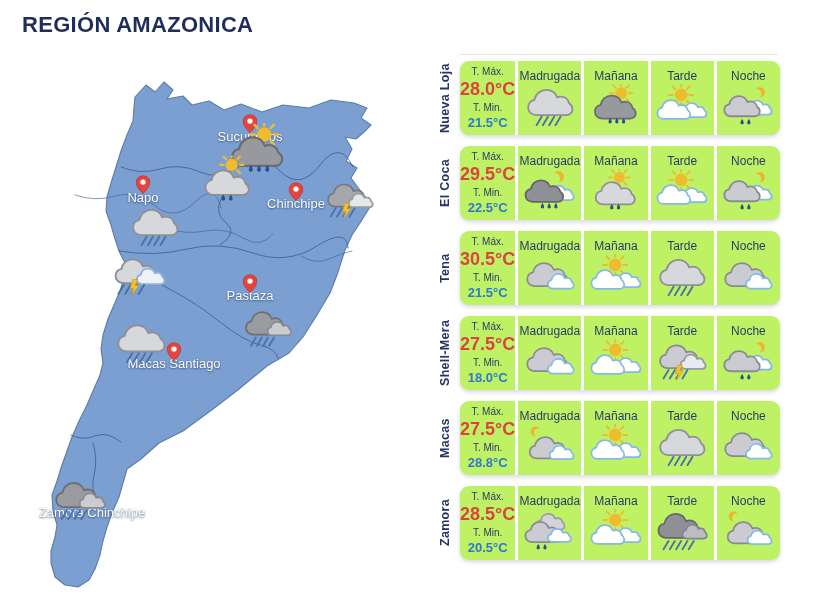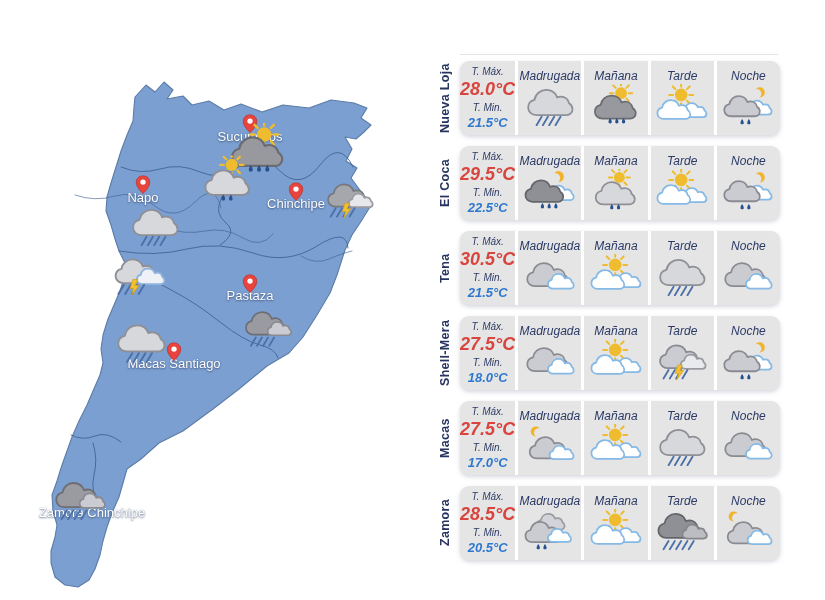--- a/index.html
+++ b/index.html
@@ -19,36 +19,37 @@
   .forecast{position:absolute;left:432px;top:20px;width:348px;height:566px;}
   .date-header{position:absolute;top:6px;left:28px;right:0;text-align:center;
                font-size:12.5px;font-weight:bold;color:#27355e;letter-spacing:0.2px;}
   .date-underline{position:absolute;top:34px;left:28px;right:2px;height:1px;background:#e4e4e8;}
   .row{position:absolute;left:0;width:348px;height:74px;}
   .city-label{position:absolute;left:0;top:0;bottom:0;width:26px;display:flex;
               align-items:center;justify-content:center;writing-mode:vertical-rl;
               transform:rotate(180deg);font-weight:bold;font-size:12.5px;color:#273461;
               letter-spacing:0.3px;}
   .card{position:absolute;left:28px;right:0;top:0;bottom:0;display:flex;
-        background:#e5e5e5;border-radius:9px;overflow:hidden;
-        box-shadow:0 2px 4px rgba(100,110,140,.28);font-style:italic;}
+        background:#bef264;border-radius:9px;overflow:hidden;
+        box-shadow:0 2px 4px rgba(100,110,140,.28);}
   .temp-col{flex:0 0 48px;display:flex;flex-direction:column;align-items:center;
             justify-content:center;gap:2px;}
   .t-label{font-size:10px;color:#2c3a64;}
   .t-max{font-size:18px;font-weight:bold;}
   .t-min{font-size:13px;font-weight:bold;}
   .period-col{flex:1;border-left:3px solid #ffffff;display:flex;flex-direction:column;
               align-items:center;padding-top:8px;}
   .period-label{font-size:12px;color:#2b3a66;}
   .cell-icon{margin-top:1px;line-height:0;}
 </style>
 </head>
 <body>
 
 <div class="stage">
+  <div class="title">REGIÓN AMAZONICA</div>
 
   <div class="map-area">
     <svg class="shape" width="420" height="520" viewBox="0 0 420 520">
       <path fill="#7b9fd0" stroke="#5b7ca8" stroke-width="1.1" stroke-linejoin="round" d="M120 22 L131 10 L140 17 L149 7 L158 15 L152 24 L168 21 L177 30 L194 26 L209 35 L226 29
            L247 37 L268 30 L294 33 L316 25 L339 28 L352 33 L346 43 L356 50 L349 57 L341 64 L330 62
            L337 74 L331 86 L342 93 L336 103 L350 122 L355 132 L345 148 L337 160 L330 175 L322 200
            L315 218 L302 240 L288 262 L274 278 L252 291 L224 314 L198 334 L168 356 L144 368 L126 384
            L112 394 L108 408 L104 422 L97 438 L92 452 L88 466 L85 480 L80 494 L74 505 L63 512
            L50 510 L40 502 L36 488 L36 476 L40 462 L42 450 L38 436 L37 420 L42 406 L47 390 L52 376
            L57 362 L64 346 L72 330 L78 316 L85 300 L88 288 L86 274 L88 260 L93 244 L99 230 L105 216
@@ -560,21 +561,21 @@
             </div>
           </div>
         </div>
         <div class="row" style="top: 381px;">
           <div class="city-label">Macas</div>
           <div class="card">
             <div class="temp-col">
               <div class="t-label">T. Máx.</div>
               <div class="t-max" style="color: rgb(217, 69, 62);">27.5°C</div>
               <div class="t-label">T. Min.</div>
-              <div class="t-min" style="color: rgb(46, 120, 207);">17.0°C</div>
+              <div class="t-min" style="color: rgb(46, 120, 207);">28.8°C</div>
             </div>
             <div class="period-col">
               <div class="period-label">Madrugada</div>
               <div class="cell-icon"><svg width="54" height="42" viewBox="0 0 64 50">
                   <mask id="mk5">
                     <rect x="0" y="0" width="64" height="50" fill="#fff"></rect>
                     <circle cx="18.72" cy="10.68" r="5.699999999999999" fill="#000"></circle>
                   </mask>
                   <circle cx="15" cy="9" r="6" fill="#f2b32b" mask="url(#mk5)"></circle>
                   <g transform="translate(7 13) scale(0.85)">

